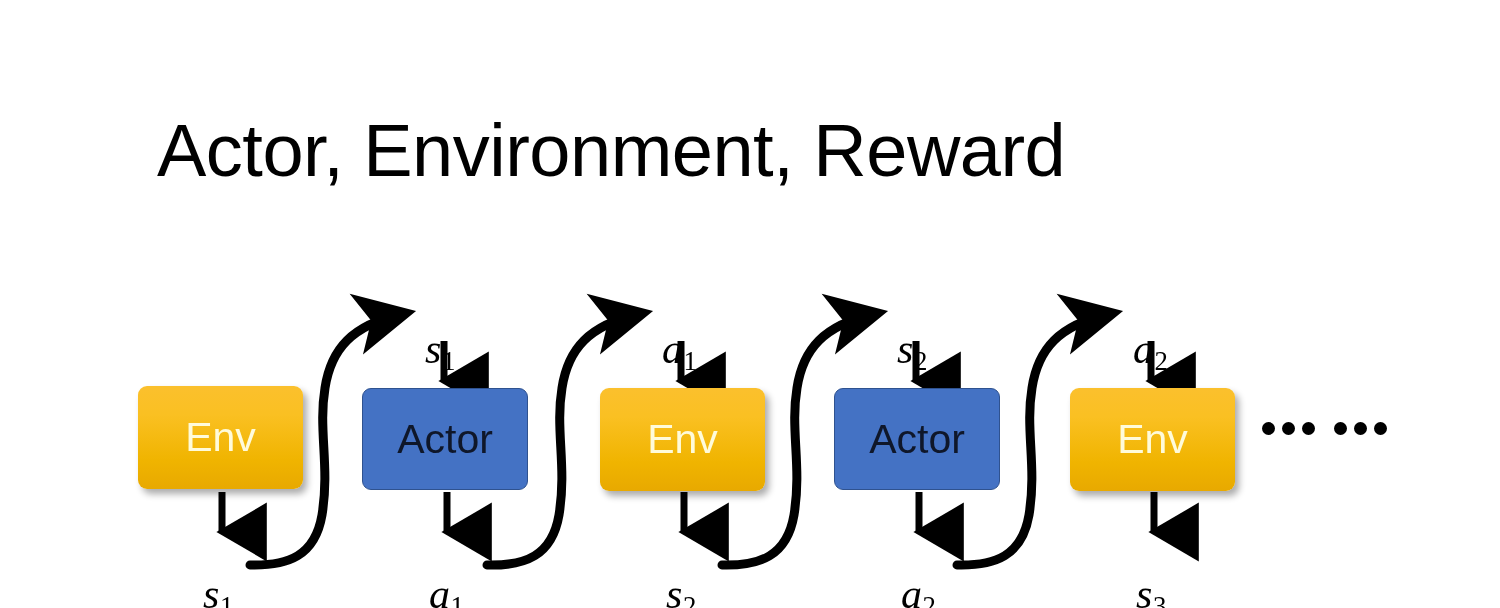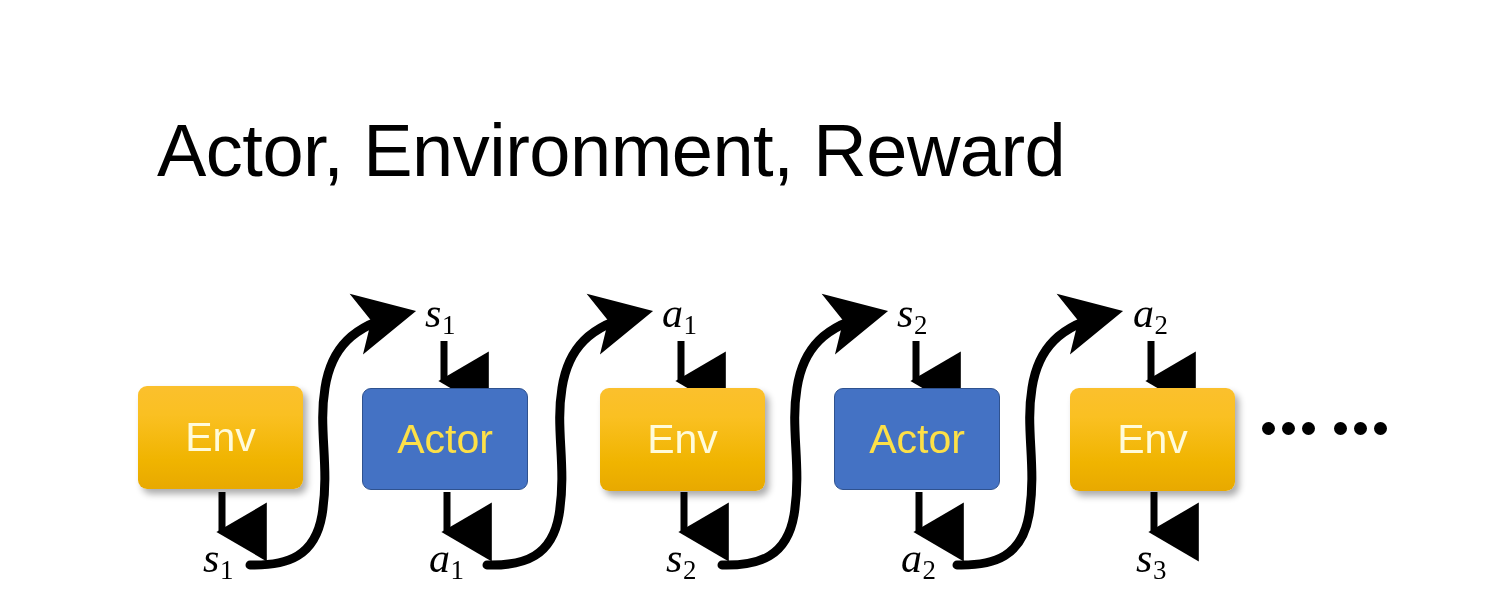--- a/index.html
+++ b/index.html
@@ -60,32 +60,33 @@
   }
   .node-env .node-label {
     color: #FFFBDA;
   }
   .node-actor {
     background: #4472C4;
     border: 1px solid #2F528F;
     box-shadow: 0 0 0 rgba(0,0,0,0);
   }
   .node-actor .node-label {
-    color: #fde047;
+    color: #0f172a;
   }
 
   .sym-label {
     position: absolute;
     font-family: "Liberation Serif", serif;
     font-style: italic;
     font-size: 42px;
     color: #000000;
     white-space: nowrap;
     line-height: 1;
     user-select: none;
+    margin-top: 36px;
   }
   .sym-label sub {
     font-size: 0.64em;
     font-style: normal;
     vertical-align: baseline;
     position: relative;
     top: 0.26em;
     left: 0.02em;
   }
 

